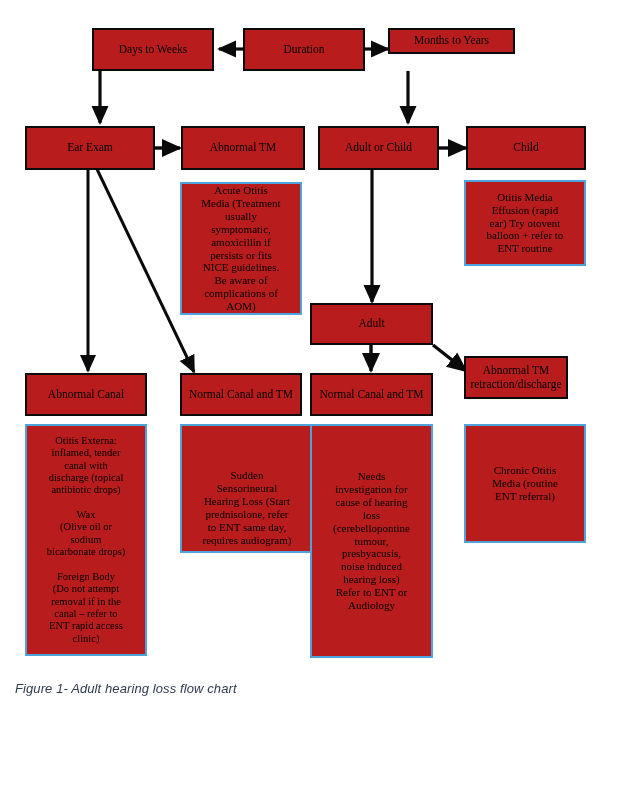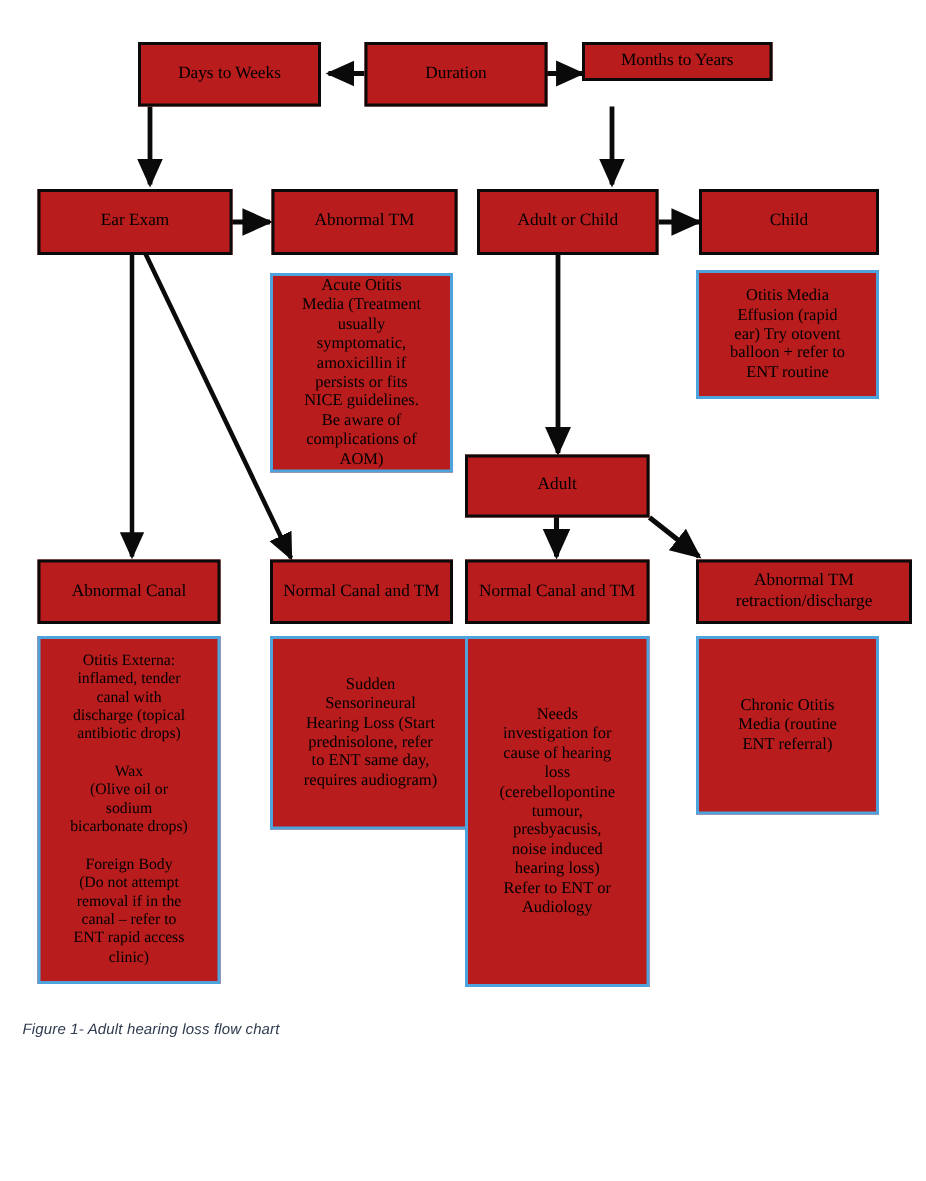--- a/index.html
+++ b/index.html
@@ -44,21 +44,21 @@
     border: 2px solid #4FA3DC;
     font-size: 11px;
     padding: 4px 19px;
   }
   .caption {
     position: absolute;
     left: 15px;
     top: 681px;
     font-family: "Liberation Sans", "DejaVu Sans", sans-serif;
     font-style: italic;
-    font-size: 10px;
+    font-size: 13px;
     color: #2E3A4D;
     letter-spacing: 0.1px;
     white-space: nowrap;
     z-index: 2;
   }
 </style>
 </head>
 <body>
 
 <div id="page">
@@ -138,35 +138,35 @@
   </div>
 
   <div class="node black" style="left:180px; top:373px; width:122px; height:43px;">
     <span>Normal Canal and TM</span>
   </div>
 
   <div class="node black" style="left:310px; top:373px; width:123px; height:43px;">
     <span>Normal Canal and TM</span>
   </div>
 
-  <div class="node black" style="left:464px; top:373px; width:144px; height:43px;">
+  <div class="node black" style="left:464px; top:356px; width:104px; height:43px;">
     <span>Abnormal TM retraction/discharge</span>
   </div>
 
   <div class="node blue" style="left:25px; top:424px; width:122px; height:232px; font-size:10.5px;">
     <span>Otitis Externa: inflamed, tender canal with discharge (topical antibiotic drops)
 
 Wax
 (Olive oil or sodium bicarbonate drops)
 
 Foreign Body
 (Do not attempt removal if in the canal – refer to ENT rapid access clinic)</span>
   </div>
 
-  <div class="node blue" style="left:180px; top:424px; width:134px; height:129px;">
+  <div class="node blue" style="left:180px; top:424px; width:134px; height:129px;align-items:flex-end;">
     <span>Sudden Sensorineural Hearing Loss (Start prednisolone, refer to ENT same day, requires audiogram)</span>
   </div>
 
   <div class="node blue" style="left:310px; top:424px; width:123px; height:234px;">
     <span>Needs investigation for cause of hearing loss (cerebellopontine tumour, presbyacusis, noise induced hearing loss) Refer to ENT or Audiology</span>
   </div>
 
   <div class="node blue" style="left:464px; top:424px; width:122px; height:119px;">
     <span>Chronic Otitis Media (routine ENT referral)</span>
   </div>

